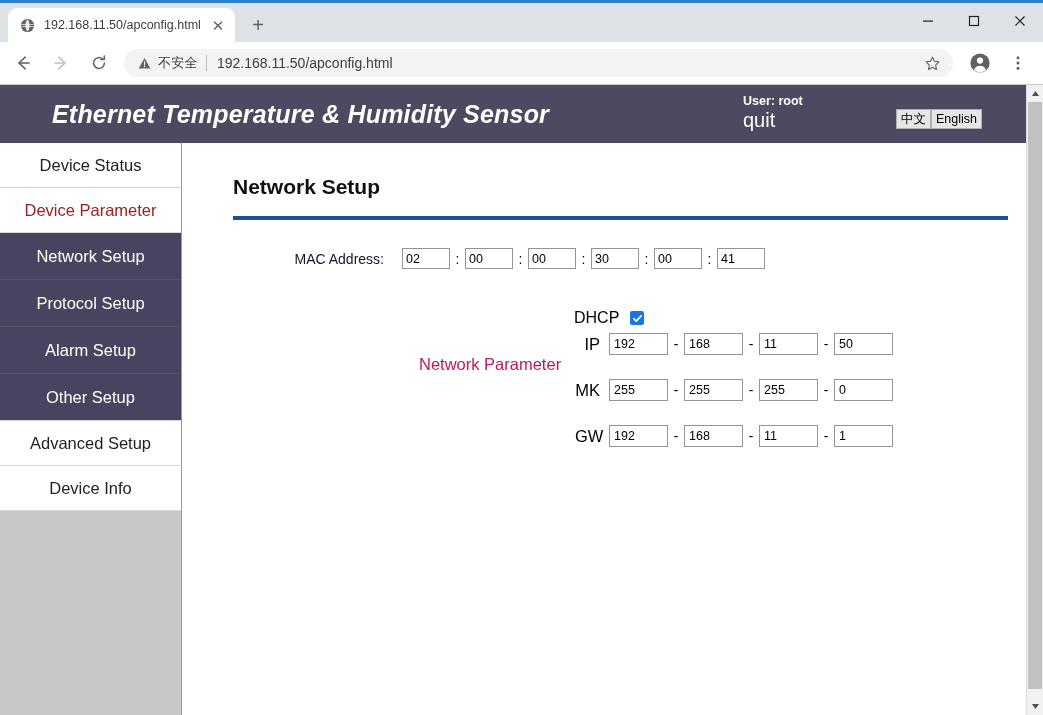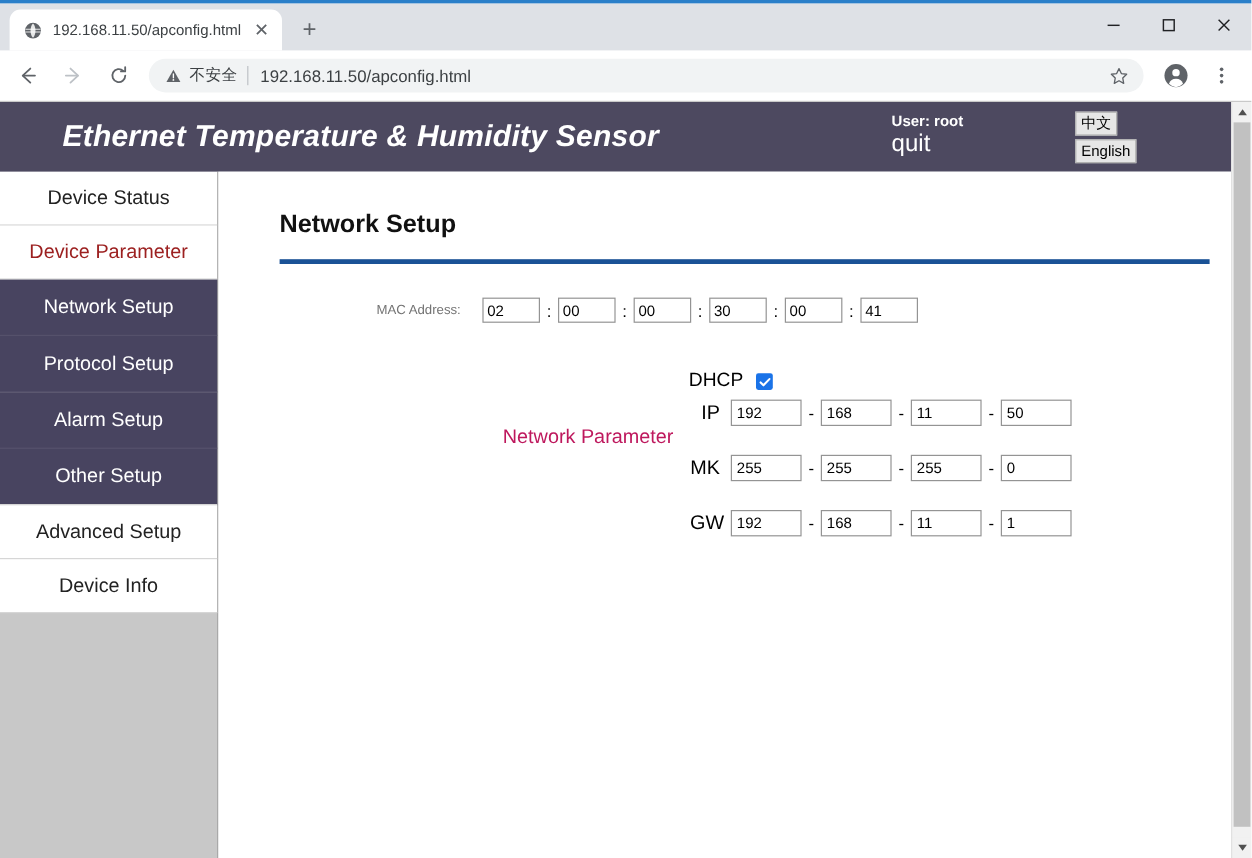--- a/index.html
+++ b/index.html
@@ -133,22 +133,22 @@
     color: #ffffff; font-size: 25px; font-weight: bold;
     margin-left: 52px; letter-spacing: .2px; font-style: italic;
   }
   .user-box {
     position: absolute; left: 743px; top: 8px;
     color: #ffffff;
   }
   .user-name { font-size: 12.5px; font-weight: bold; line-height: 17px; }
   .user-quit { font-size: 20px; line-height: 20px; }
   .lang-box {
-    position: absolute; left: 896px; top: 8px;
-    display: flex; flex-direction: column; align-items: flex-start;
+    position: absolute; left: 896px; top: 24px;
+    display: flex; flex-direction: row; align-items: flex-start;
   }
   .lang-btn {
     background: #e6e6e6; color: #000;
     border: 1px solid #b0b0b0;
     font-size: 12.5px; line-height: 16px;
     padding: 1px 4px;
     margin-bottom: 3px;
   }
   .lang-btn.cn { font-family: "DejaVu Sans", sans-serif; }
 
@@ -191,21 +191,21 @@
     height: 4px; background: #1a5296;
     margin: 17px 18px 0 51px;
   }
 
   .form { margin-top: 28px; position: relative; }
 
   .row { display: flex; align-items: center; }
 
   .lbl-mac {
     width: 220px; text-align: right;
-    font-size: 11px; color: #737373;
+    font-size: 14px; color: #0f172a;
     padding-right: 18px;
     padding-left: 31px;
   }
   .octet {
     width: 48px; height: 21px;
     border: 1px solid #949494;
     background: #ffffff;
     font-family: "Liberation Sans", sans-serif;
     font-size: 12.5px; color: #000;
     padding: 0 3px; line-height: 19px;

